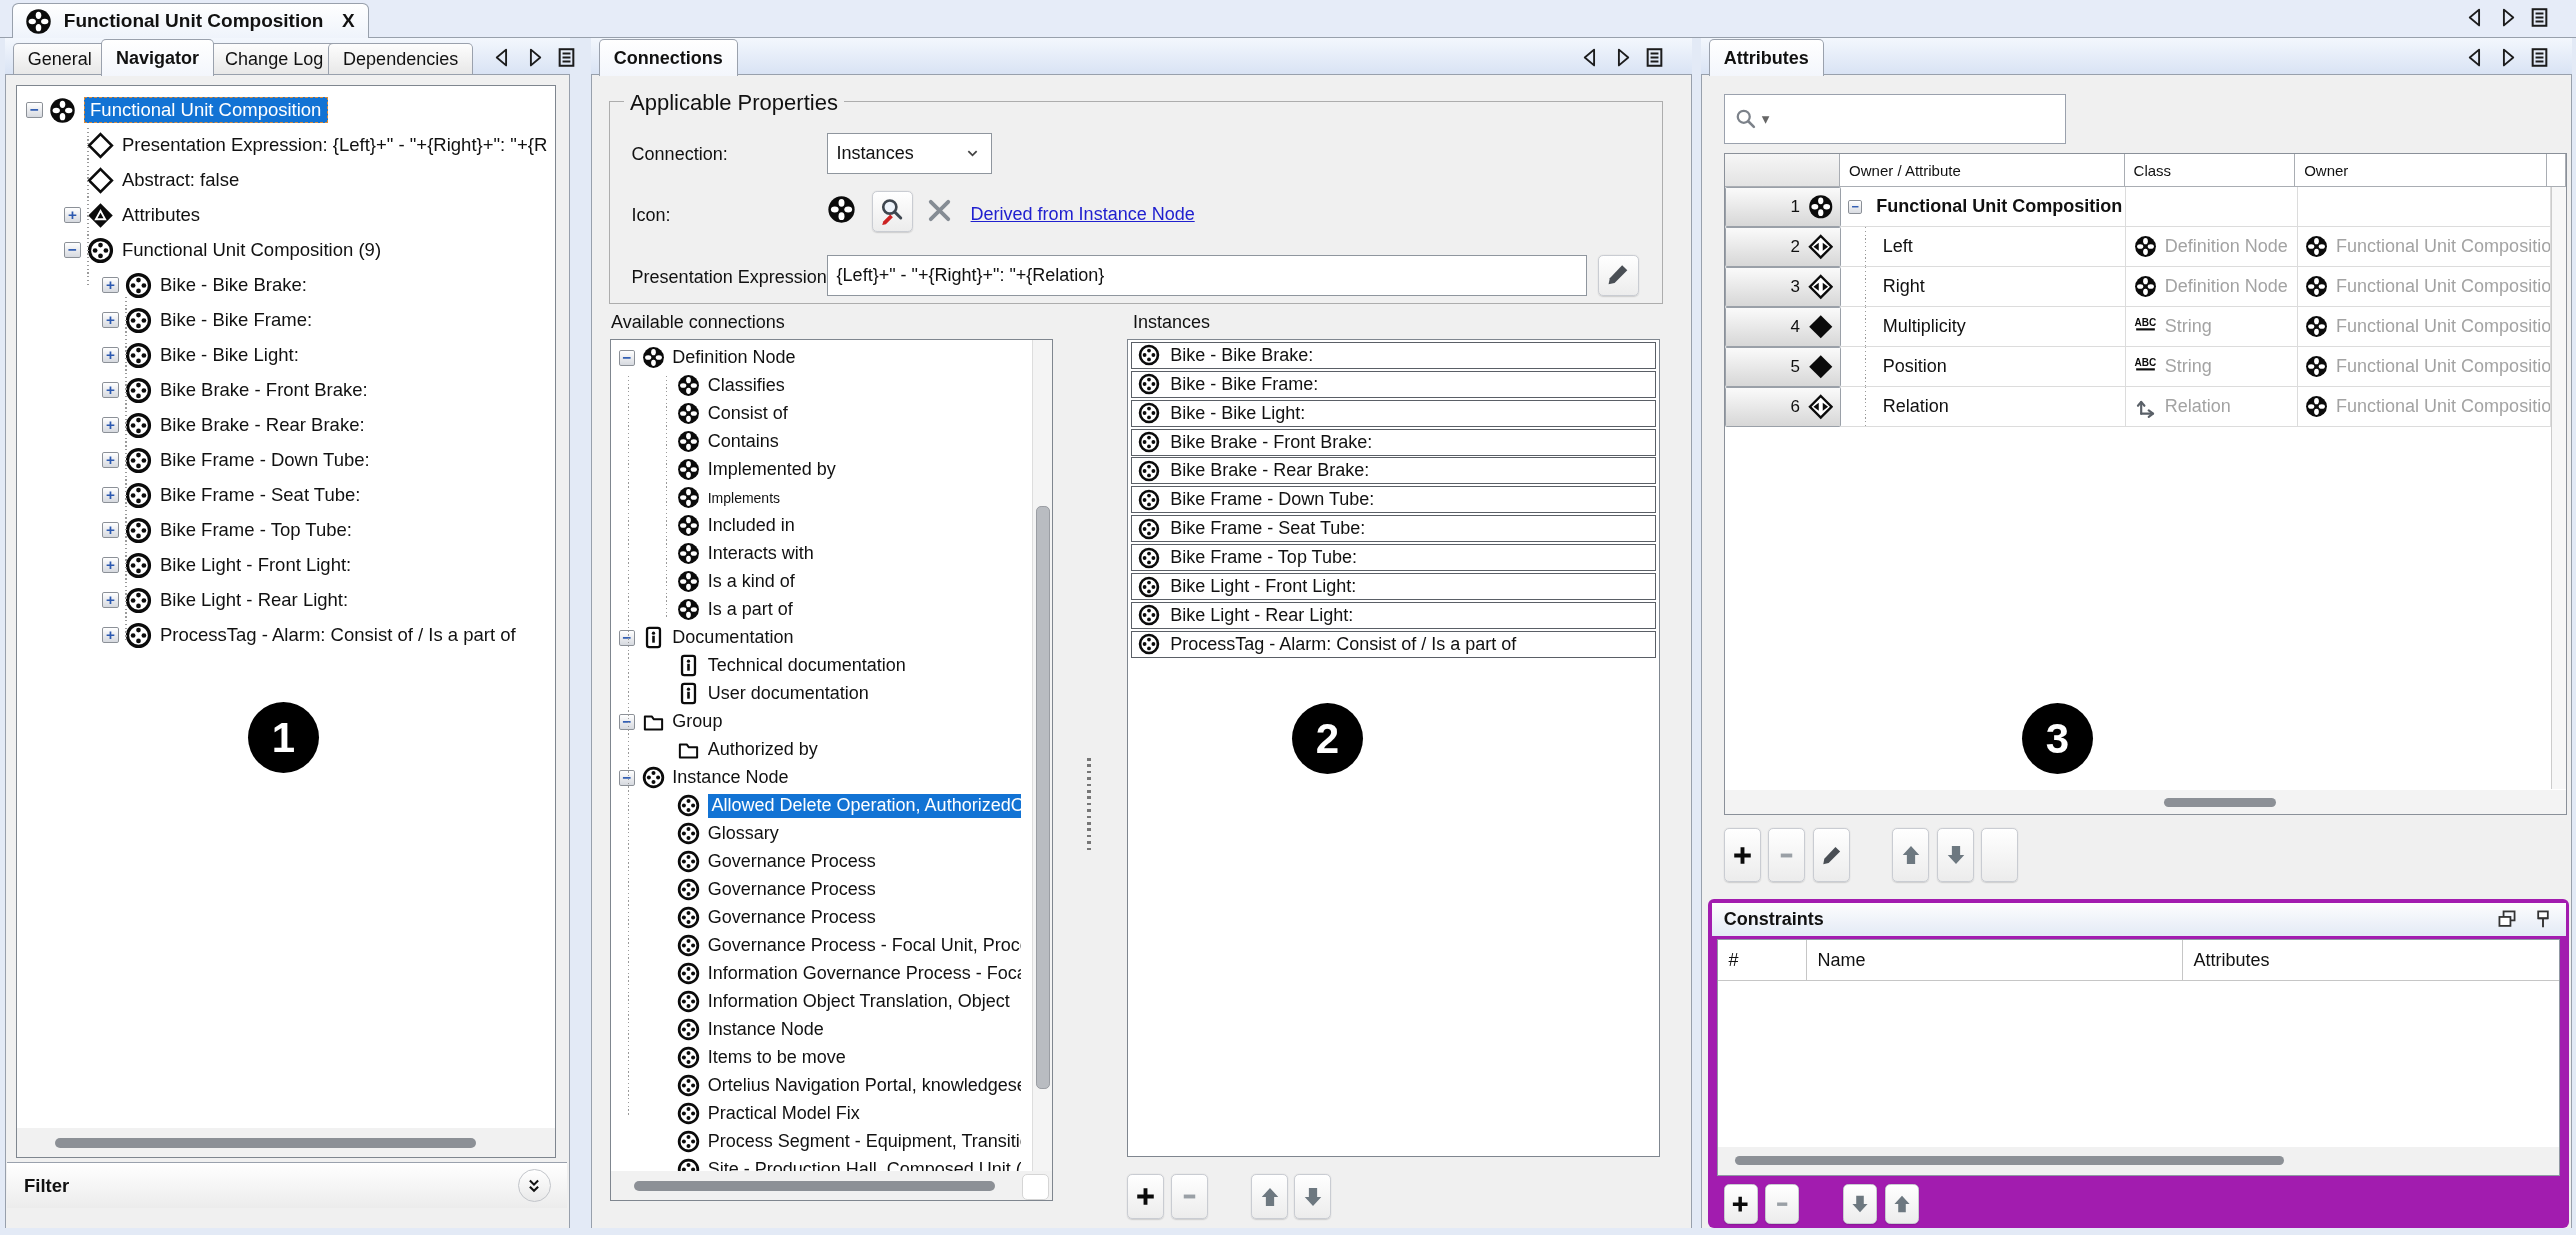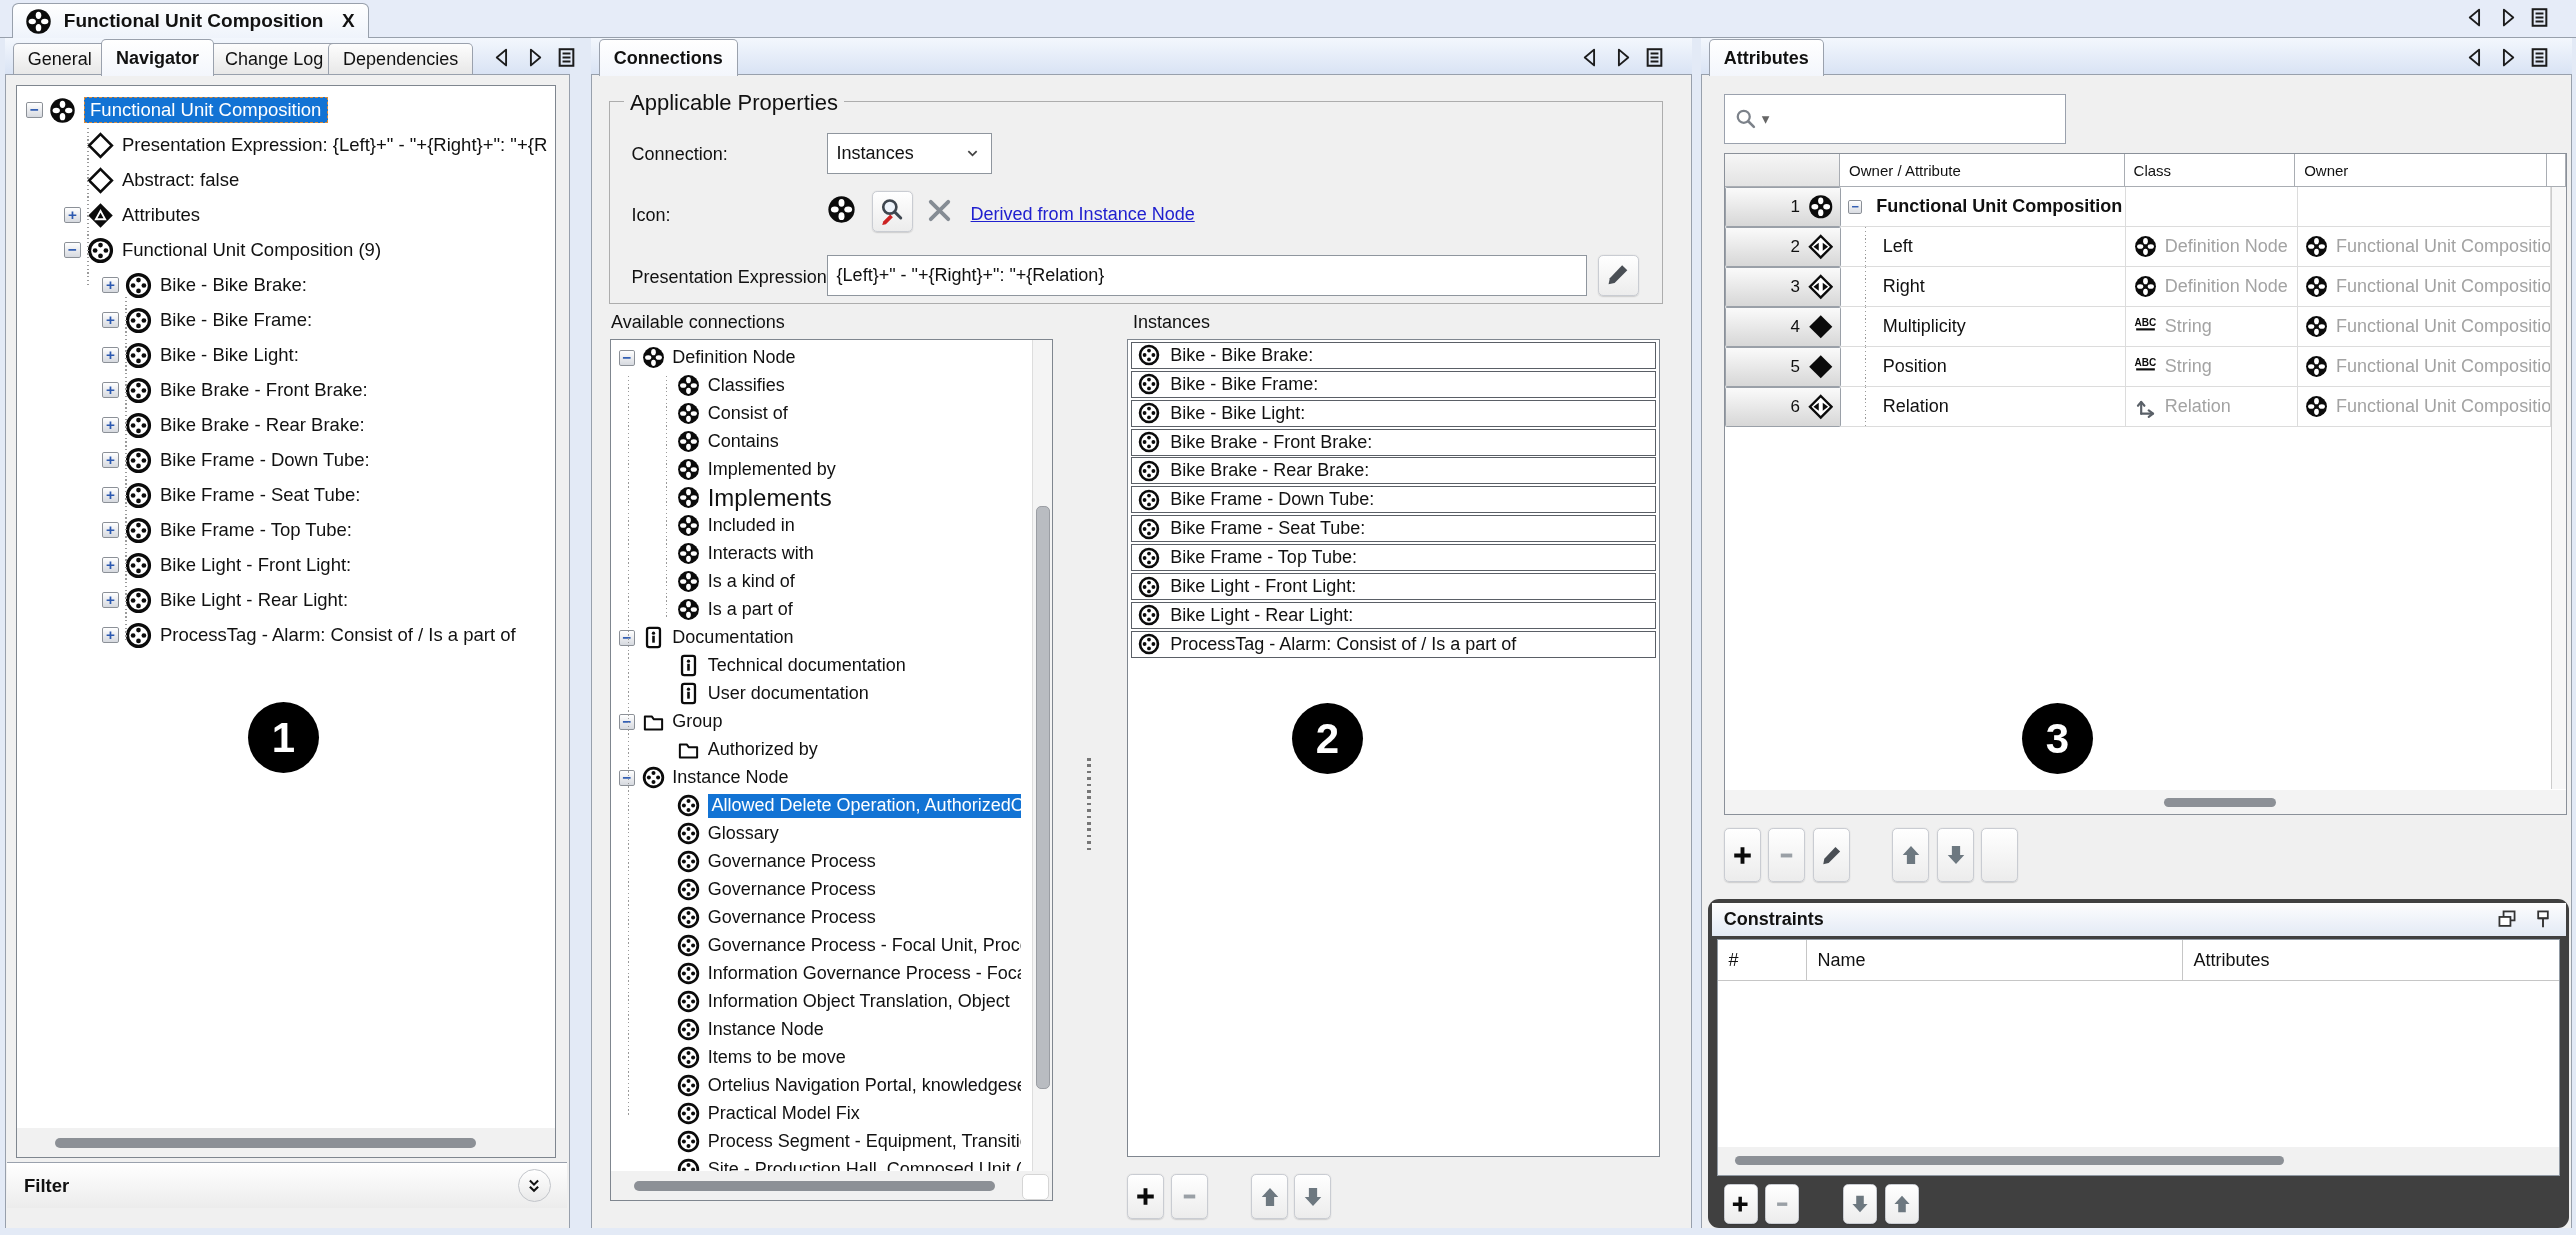--- a/index.html
+++ b/index.html
@@ -74,21 +74,21 @@
             display:flex;align-items:center;padding:0 7.7px;font-size:18px;white-space:nowrap;overflow:hidden;gap:7.7px;}
   .arow .rowhdr{background:linear-gradient(#fafafa,#d7d7d7);border:0.6px solid #9aa0a8;border-radius:1.3px;
                 justify-content:flex-end;gap:7.7px;padding-right:6.4px;font-size:17px;}
   .graytxt{color:#a3a3a3;}
   .smallexp{width:14px;height:14px;margin-right:6.4px;display:inline-flex;align-items:center;justify-content:center;
             background:linear-gradient(#fff,#d9dce2);border:1.3px solid #8b9097;border-radius:1.9px;color:#2c59b0;
             font-size:12.8px;font-weight:bold;box-sizing:border-box;flex:0 0 auto;}
   .dotguide{width:1.3px;height:100%;margin:0 9px 0 16.6px;background-image:repeating-linear-gradient(to bottom,#9a9a9a 0 1.3px,transparent 1.3px 3.8px);flex:0 0 auto;}
 
   
-  .cpanel{position:absolute;background:#404040;border-radius:11px;}
+  .cpanel{position:absolute;background:#a21caf;border-radius:6px;}
   .chead{position:absolute;left:3.8px;right:3.8px;top:3.8px;height:33px;background:linear-gradient(#fdfdfe,#e3eaf5);
          display:flex;align-items:center;padding:0 11.5px;font-size:18px;font-weight:600;box-sizing:border-box;}
   .ctable{position:absolute;background:#fff;border:1.3px solid #9099a3;box-sizing:border-box;overflow:hidden;}
   .cth{display:flex;height:40px;border-bottom:1.3px solid #c6c6c6;}
   .cth .hc{box-sizing:border-box;border-right:1.3px solid #c6c6c6;display:flex;align-items:center;
            padding:0 10.2px;font-size:18px;}
 
   
   .badge{position:absolute;width:71px;height:71px;border-radius:50%;background:#000;color:#fff;
          display:flex;align-items:center;justify-content:center;font-size:42px;font-weight:bold;z-index:50;}
@@ -547,21 +547,21 @@
               <svg viewBox="0 0 32 32">
                 <circle cx="16" cy="16" r="14.5" fill="#0b0b0b"></circle>
                 <ellipse cx="16" cy="8.6" rx="3.3" ry="4.3" fill="#fff"></ellipse>
                 <ellipse cx="16" cy="23.4" rx="3.3" ry="4.3" fill="#fff"></ellipse>
                 <ellipse cx="8.6" cy="16" rx="4.3" ry="3.3" fill="#fff"></ellipse>
                 <ellipse cx="23.4" cy="16" rx="4.3" ry="3.3" fill="#fff"></ellipse>
               </svg>
             </span>
             <span class="tlabel ">Implemented by</span>
           </div>
-          <div class="trow" style="height:28px;font-size:24px">
+          <div class="trow" style="height:28px;font-size:14px">
             <span class="tind" style="width:43px"></span>
             <span class="expspacer"></span>
             <span class="ic" style="width:23px;height:23px">
               <svg viewBox="0 0 32 32">
                 <circle cx="16" cy="16" r="14.5" fill="#0b0b0b"></circle>
                 <ellipse cx="16" cy="8.6" rx="3.3" ry="4.3" fill="#fff"></ellipse>
                 <ellipse cx="16" cy="23.4" rx="3.3" ry="4.3" fill="#fff"></ellipse>
                 <ellipse cx="8.6" cy="16" rx="4.3" ry="3.3" fill="#fff"></ellipse>
                 <ellipse cx="23.4" cy="16" rx="4.3" ry="3.3" fill="#fff"></ellipse>
               </svg>

